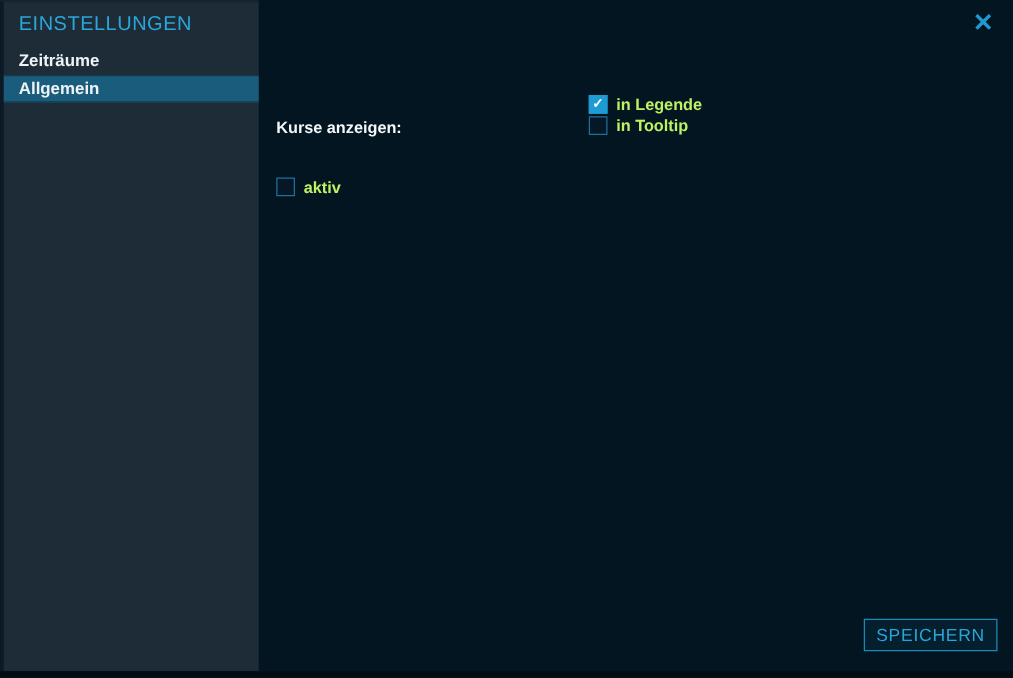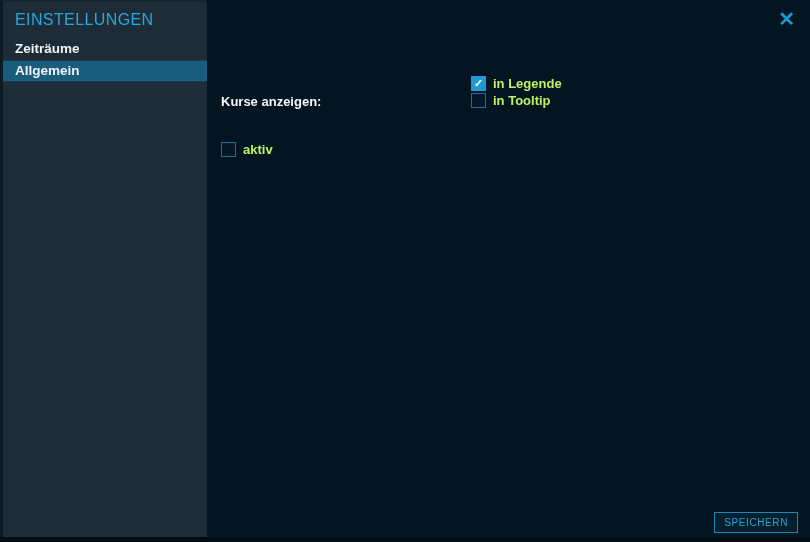--- a/index.html
+++ b/index.html
@@ -80,24 +80,24 @@
     margin-right:7px; flex:0 0 auto;
   }
   .checkbox.checked { background:#1e9bd3; border-color:#1e9bd3; }
   .check-glyph {
     display:none; color:#ffffff; font-size:11px; font-weight:700; line-height:1;
   }
   .checkbox.checked .check-glyph { display:block; }
   .option-label { color:#bef264; font-size:13px; font-weight:700; }
 
   .save-btn {
-    position:absolute; right:12px; bottom:4px;
+    position:absolute; right:12px; bottom:16px;
     background:rgba(41,169,222,0.07);
     border:1px solid #1d87b6;
-    color:#2aa5d8; font-size:10px; font-weight:400;
+    color:#2aa5d8; font-size:14px; font-weight:400;
     letter-spacing:0.6px;
     padding:4px 9px 4px 9px;
     cursor:pointer;
     font-family:"Liberation Sans", sans-serif;
   }
 
   .bottom-strip {
     position:absolute; left:0; bottom:0; width:810px; height:5px;
     background:#020c13;
   }

